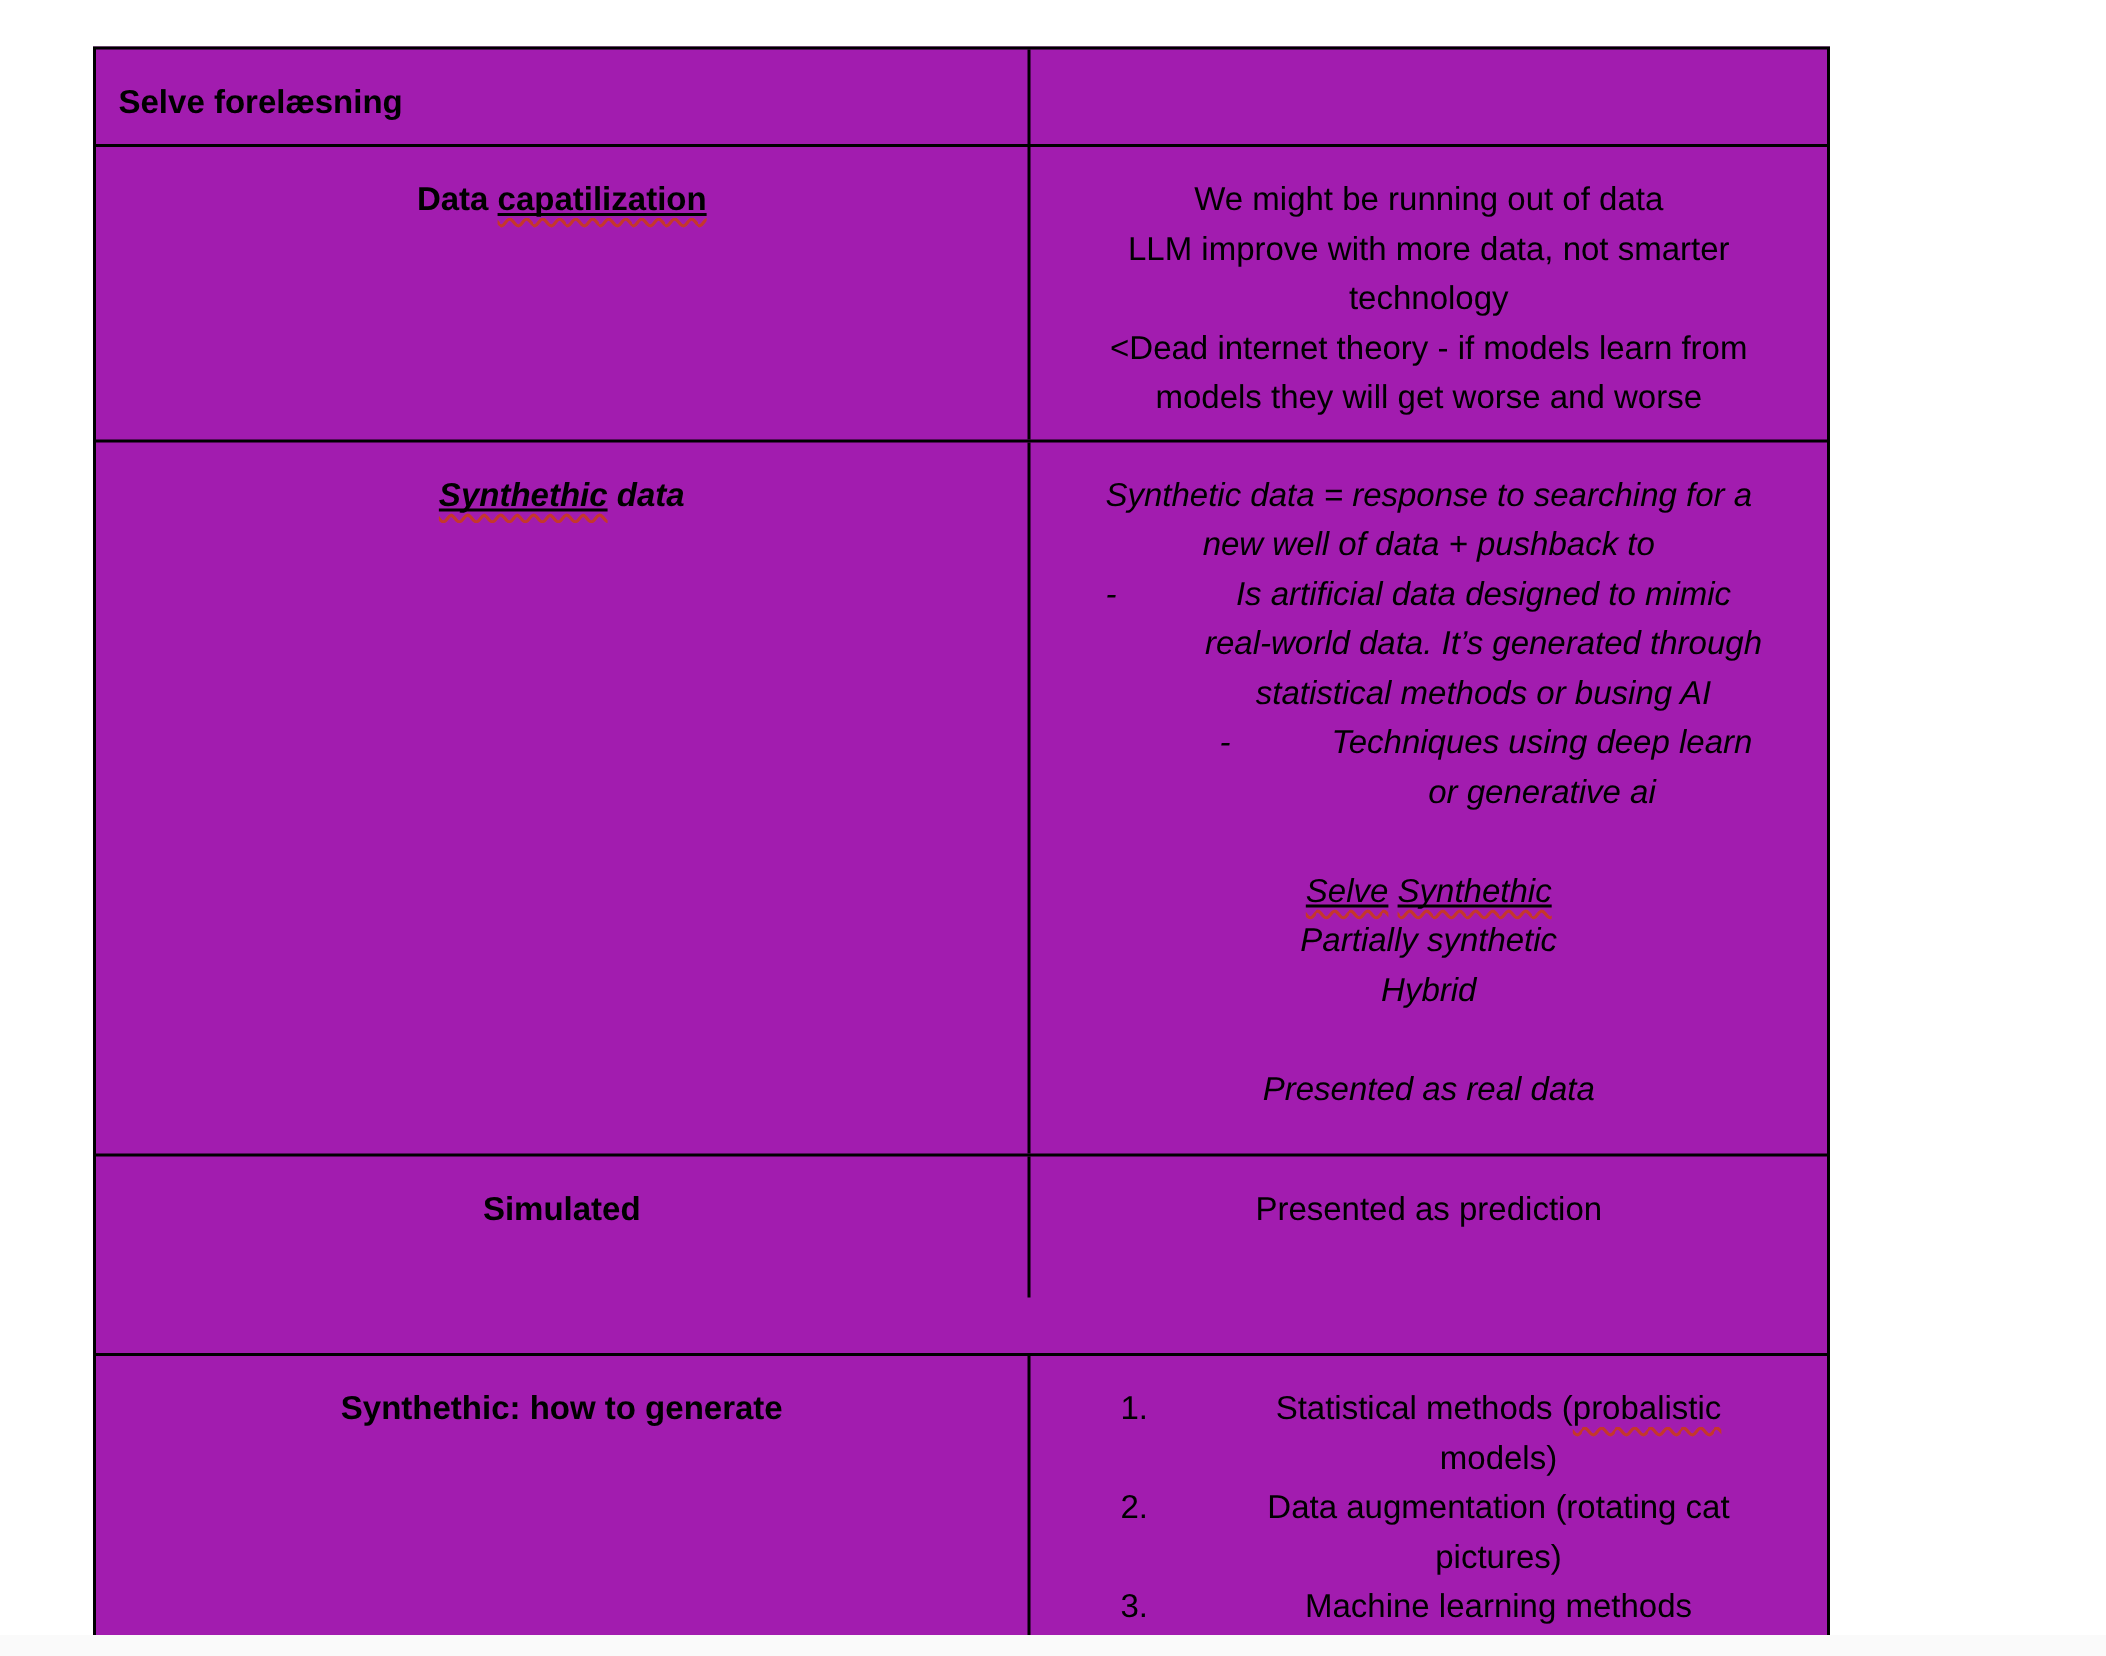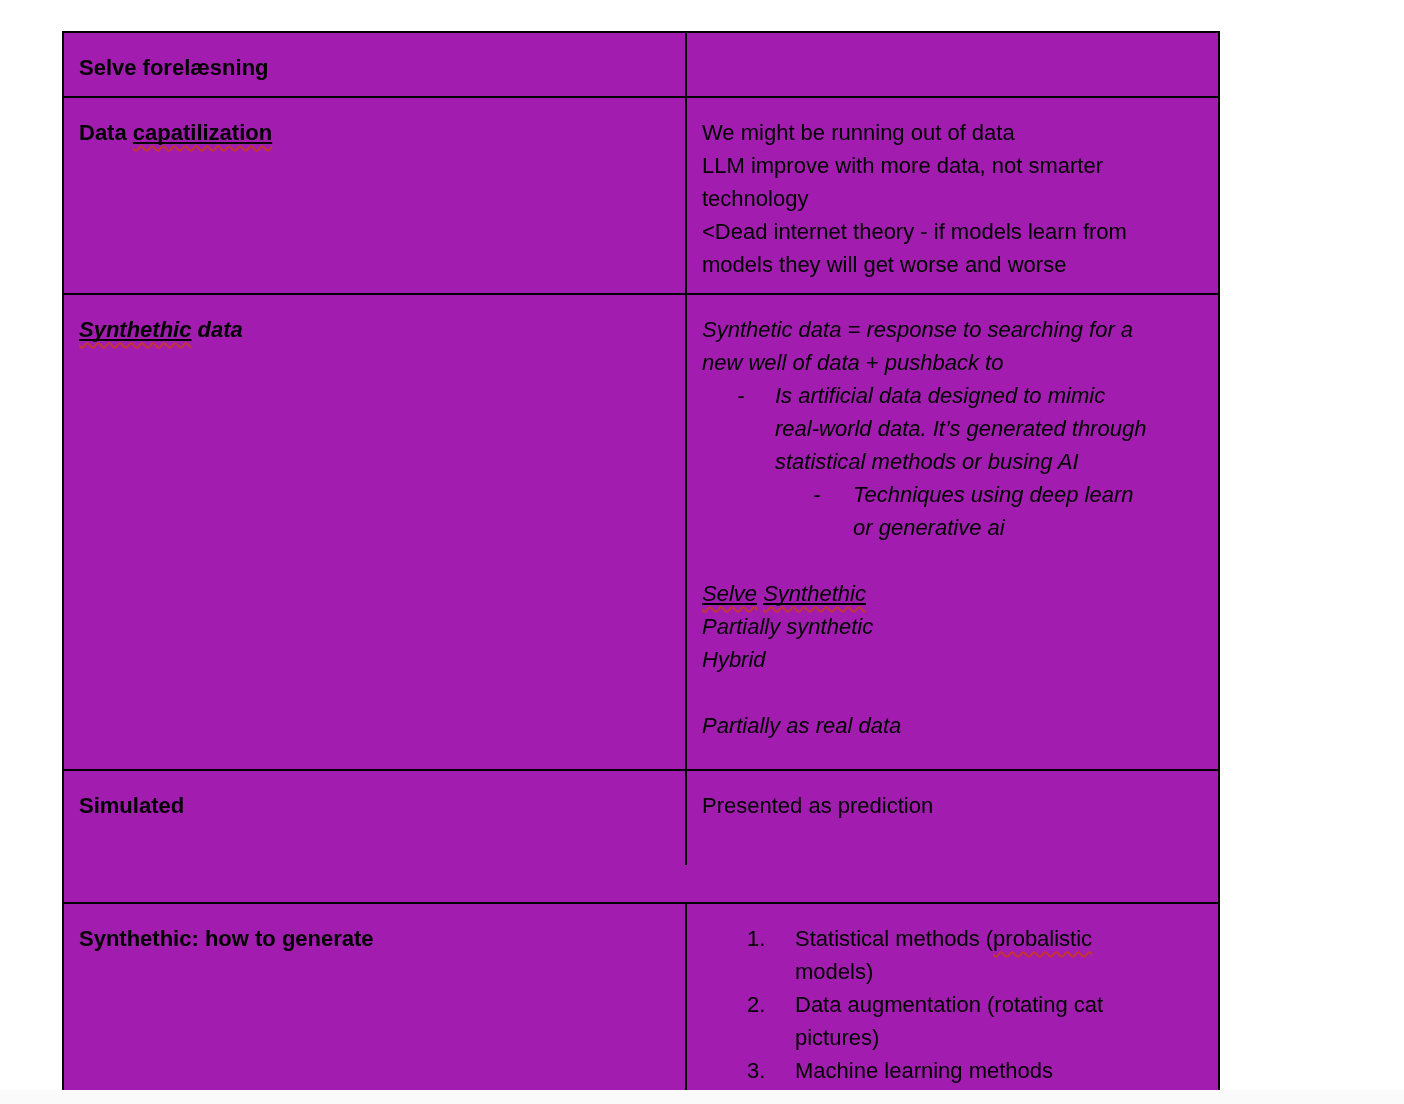--- a/index.html
+++ b/index.html
@@ -17,21 +17,21 @@
     font-family:"Liberation Sans", sans-serif;
     font-size:22px;line-height:33px;
     overflow:hidden;
   }
   .doc-table{
     position:absolute;left:62px;top:31px;width:1158px;
     border:2px solid var(--border);
     background:#a21caf;
   }
   .row{display:flex;}
-  .row + .row{border-top:2px solid var(--border);}
+  .row + .row{border-top:2px solid var(--border);text-align:center;}
   .cell{padding:18px 15px 12px 15px;}
   .cell.left{flex:0 0 623px;border-right:2px solid var(--border);}
   .cell.right{flex:1 1 auto;min-width:0;border-radius:25px;}
   .p{position:relative;white-space:pre;}
   .k-blank{height:33px;}
   .k-b1{padding-left:73px;}
   .k-b1 > .marker{left:35px;}
   .k-b2{padding-left:151px;}
   .k-b2 > .marker{left:111px;}
   .k-n1{padding-left:93px;}
@@ -89,21 +89,21 @@
         <div class="p k-b1"><span class="marker">-</span><span>Is artificial data designed to mimic
 real-world data. It’s generated through
 statistical methods or busing AI</span></div>
         <div class="p k-b2"><span class="marker">-</span><span>Techniques using deep learn
 or generative ai</span></div>
         <div class="p k-blank"></div>
         <div class="p k-line"><span class="u"><span class="sq">Selve</span></span><span> </span><span class="u"><span class="sq">Synthethic</span></span></div>
         <div class="p k-line"><span>Partially synthetic</span></div>
         <div class="p k-line"><span>Hybrid</span></div>
         <div class="p k-blank"></div>
-        <div class="p k-line"><span>Partially as real data</span></div>
+        <div class="p k-line"><span>Presented as real data</span></div>
       </div>
     </div>
     <div class="row" style="min-height: 96px;">
       <div class="cell left">
         <div class="p k-line"><span class="b">Simulated</span></div>
       </div>
       <div class="cell right">
         <div class="p k-line"><span>Presented as prediction</span></div>
       </div>
     </div>

